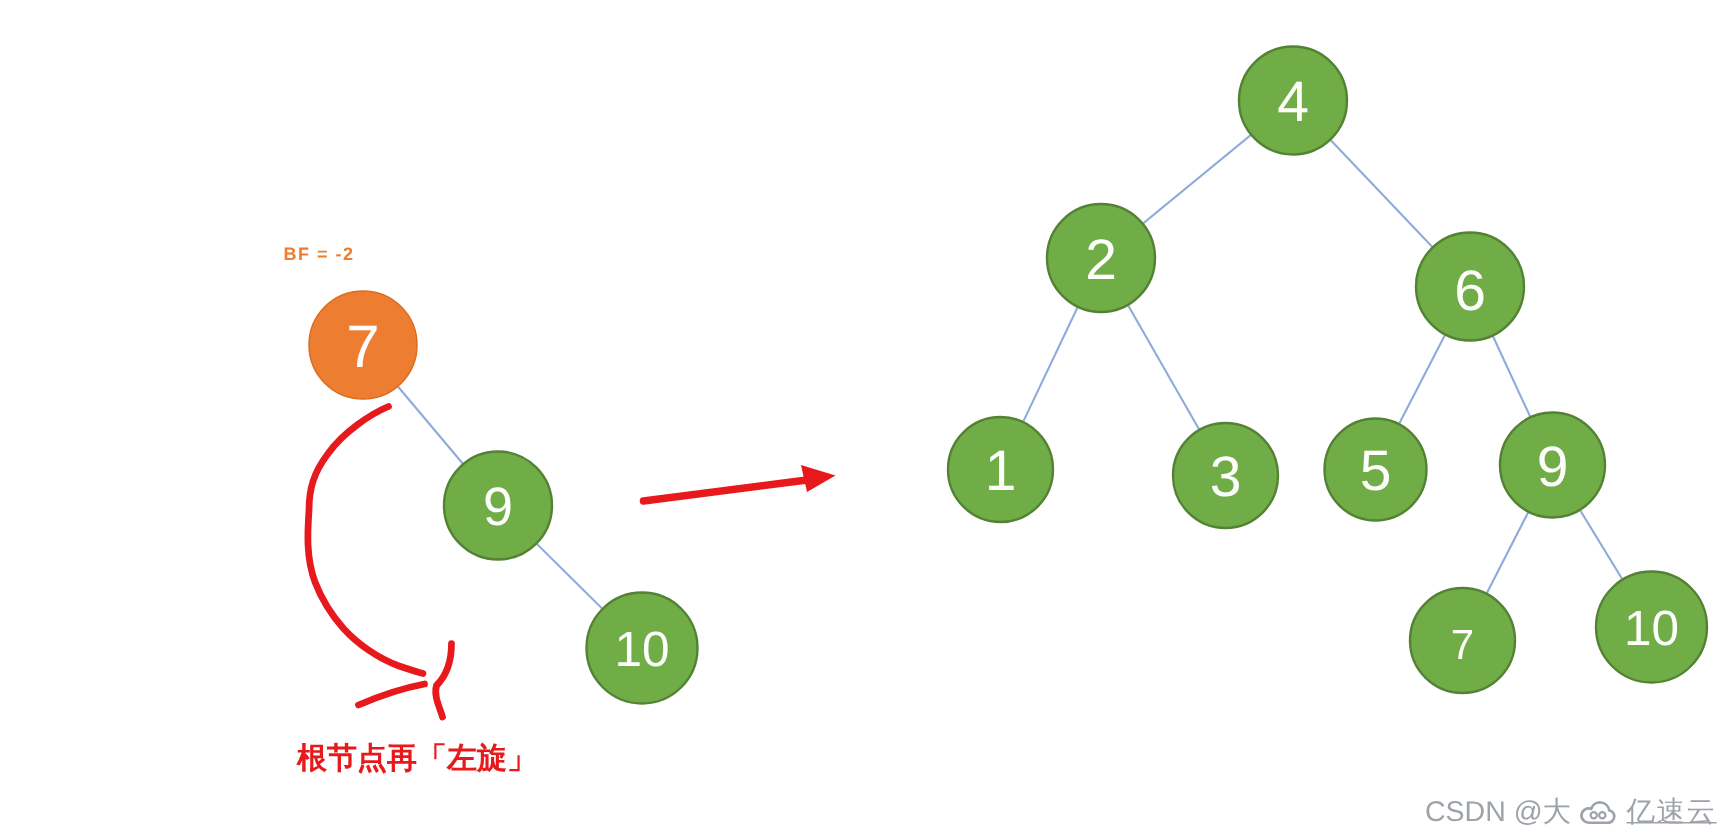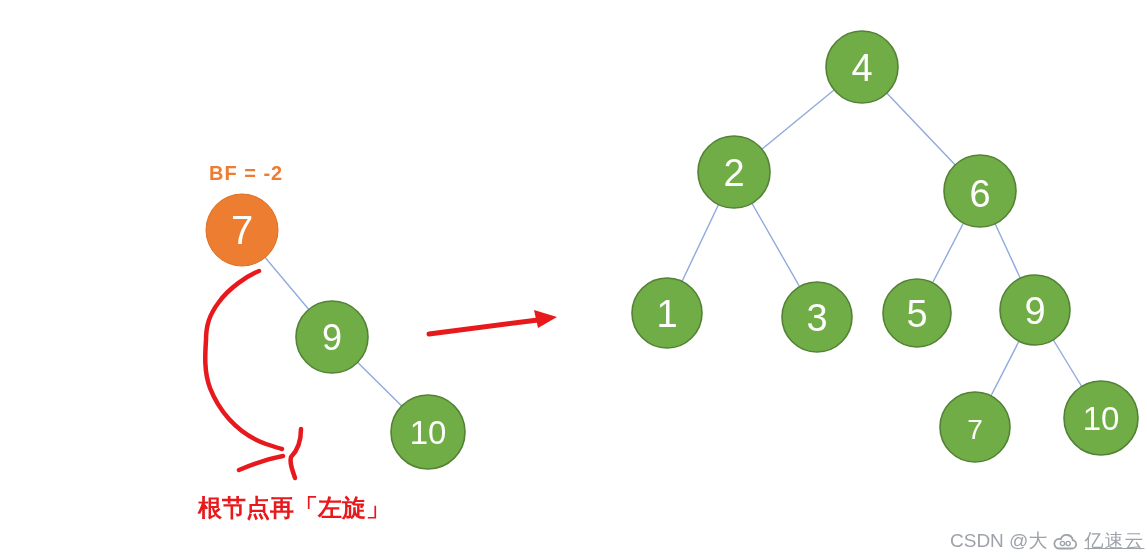--- a/index.html
+++ b/index.html
@@ -29,29 +29,29 @@
     text-anchor:middle;
   }
   .edge{stroke:var(--edge-blue);stroke-width:1.4;fill:none;}
   .node-green{fill:var(--node-green);stroke:var(--node-green-border);stroke-width:1.6;}
   .node-orange{fill:var(--node-orange);stroke:var(--node-orange-border);stroke-width:1;}
   .pen{stroke:var(--annotation-red);fill:none;stroke-linecap:round;stroke-linejoin:round;}
   .pen-main{stroke-width:4.5;}
   .arrow-shaft{stroke:var(--annotation-red);stroke-width:5;stroke-linecap:round;}
   .arrow-head{fill:var(--annotation-red);}
   .bf-label{
-    position:absolute;left:209px;top:162px;
+    position:absolute;left:189px;top:162px;
     color:var(--label-orange);
-    font-size:20px;font-weight:bold;letter-spacing:1px;
+    font-size:12px;font-weight:bold;letter-spacing:1px;
     white-space:nowrap;
   }
   .caption{
     position:absolute;left:198px;top:492px;
     color:var(--annotation-red);
-    font-size:24px;font-weight:bold;
+    font-size:20px;font-weight:bold;
     white-space:nowrap;
   }
   .watermark{
     position:absolute;left:950px;top:528px;
     display:flex;align-items:center;gap:5px;
     color:var(--watermark-gray);
     font-size:19px;
     white-space:nowrap;
   }
   .watermark .cloud-icon{display:inline-flex;align-items:center;}

